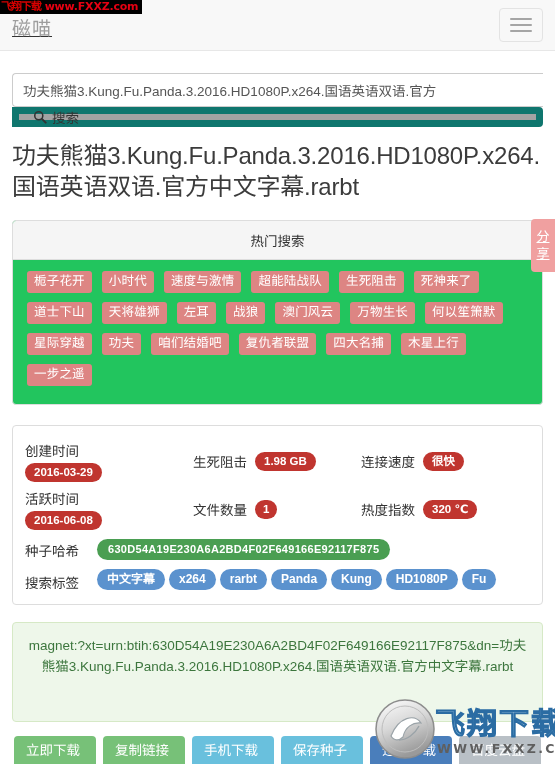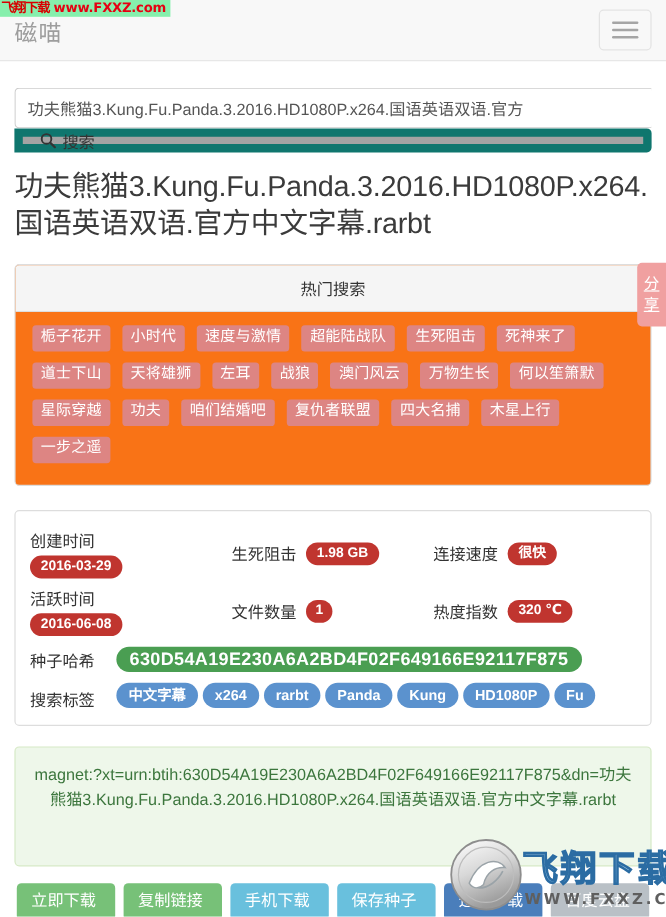--- a/index.html
+++ b/index.html
@@ -23,20 +23,21 @@
   
   .navbar {
     position: relative;
     height: 51px;
     background: #f8f8f8;
     border-bottom: 1px solid #e7e7e7;
     display: flex;
     align-items: center;
     justify-content: space-between;
     padding: 0 12px;
+    text-decoration: underline;
   }
   .brand {
     font-size: 19px;
     color: #9d9d9d;
     line-height: 1;
     padding-top: 6px;
     letter-spacing: 1px;
   }
   .hamburger {
     width: 44px; height: 34px;
@@ -54,21 +55,21 @@
     width: 22px; height: 2px;
     background: #a5a5a5;
     border-radius: 1px;
     display: block;
   }
 
   
   .wm-top {
     position: absolute;
     left: 0; top: 0;
-    background: #86efac;
+    background: #000000;
     padding: 1px 4px 1px 1px;
     font-size: 11px;
     font-weight: bold;
     color: #e60012;
     white-space: nowrap;
     line-height: 12px;
     letter-spacing: -0.2px;
     z-index: 50;
     font-family: "DejaVu Sans", sans-serif;
   }
@@ -129,34 +130,33 @@
     color: #3b3b3b;
     word-break: break-all;
     letter-spacing: -0.2px;
   }
 
   
   .panel {
     margin-top: 18px;
     border: 1px solid #ddd;
     border-radius: 4px;
-    background: #f97316;
+    background: #22c55e;
   }
   .panel-heading {
     background: #f5f5f5;
     border-bottom: 1px solid #ddd;
     border-radius: 3px 3px 0 0;
     padding: 9px 12px;
     text-align: center;
     font-size: 13.5px;
     color: #333;
   }
   .panel-body {
     padding: 11px 9px 9px 9px;
-    font-family: Liberation Mono, monospace;
   }
   .tag {
     display: inline-block;
     background: #dd8583;
     color: #fff;
     border-radius: 3px;
     padding: 3px 7px 4px 7px;
     font-size: 12.5px;
     line-height: 15px;
     margin: 0 5px 9px 5px;
@@ -209,21 +209,21 @@
     padding: 3px 9px 3px 9px;
     font-size: 11.5px;
     font-weight: bold;
     color: #fff;
     line-height: 13px;
     white-space: nowrap;
   }
   .badge-danger { background: #c0352f; }
   .badge-block { margin-top: 3px; }
   .badge-round { border-radius: 10px; padding: 3px 8px; }
-  .badge-success { background: #4a9e52; border-radius: 11px; padding: 4px 11px; font-size: 15px; letter-spacing: 0.3px; }
+  .badge-success { background: #4a9e52; border-radius: 11px; padding: 4px 11px; font-size: 11px; letter-spacing: 0.3px; }
   .badge-primary { background: #5b92ce; border-radius: 11px; padding: 4px 10px; font-size: 12px; margin: 0 4px 4px 0; cursor: pointer; }
   .row-line { display: flex; align-items: center; margin-top: 9px; }
   .row-line .info-label { width: 62px; margin-right: 10px; }
   .tag-wrap { display: flex; flex-wrap: wrap; align-items: flex-end; }
 
   
   .magnet-box {
     margin-top: 17px;
     border: 1px solid #d6e9c6;
     background: #eef7ea;

